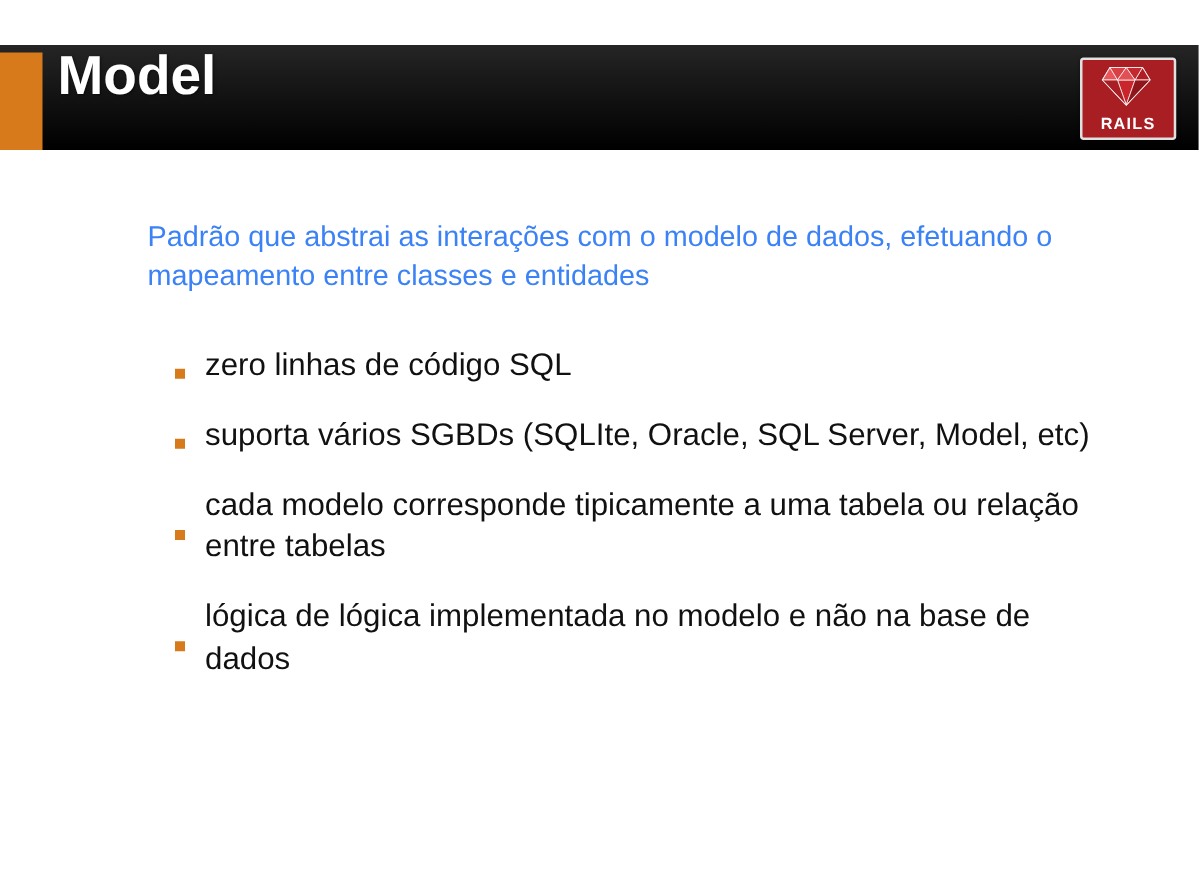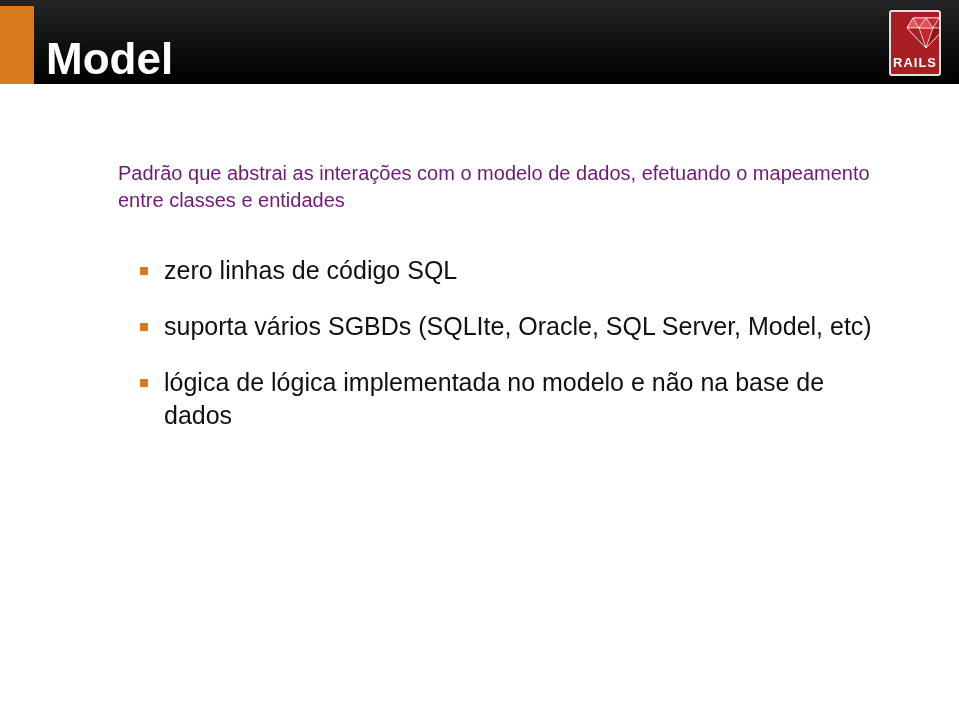--- a/index.html
+++ b/index.html
@@ -8,21 +8,22 @@
     background: #ffffff;
     font-family: Arial, Helvetica, sans-serif;
     position: relative;
   }
   .header {
     width: 100%;
     height: 84px;
     background: linear-gradient(to bottom, #252525 0%, #121212 50%, #000000 100%);
     position: relative;
     display: flex;
-    align-items: flex-end;
+    align-items: flex-start;
+    margin-top: 36px;
   }
   .orange-block {
     width: 34px;
     height: 78px;
     margin-top: 6px;
     background: #d67a1c;
     position: absolute;
     left: 0;
     top: 0;
   }
@@ -30,21 +31,21 @@
     color: #ffffff;
     font-size: 44px;
     font-weight: bold;
     margin-left: 46px;
     text-shadow: 1px 1px 2px rgba(0,0,0,0.5);
   }
   .logo {
     position: absolute;
     right: 18px;
     top: 10px;
-    width: 52px;
+    width: 77px;
     height: 66px;
     background: #a81e23;
     border: 2px solid #e0e0e0;
     border-radius: 3px;
     box-shadow: 0 1px 3px rgba(0,0,0,0.4);
     overflow: hidden;
   }
   .logo-ruby {
     position: absolute;
     top: 4px;
@@ -78,31 +79,31 @@
     background: #d67a1c;
     margin-top: 18px;
     margin-right: 18px;
     flex-shrink: 0;
   }
   .bullet-l1 .txt {
     font-size: 34px;
     color: #111;
   }
   .desc {
-    font-size: 20px;
-    color: #701a75;
+    font-size: 23px;
+    color: #3b82f6;
     margin-left: 28px;
-    margin-top: 26px;
+    margin-top: 4px;
     margin-bottom: 40px;
     line-height: 1.35;
     max-width: 780px;
   }
   .bullet-l2 {
     display: flex;
-    align-items: flex-start;
+    align-items: center;
     margin-left: 50px;
     margin-bottom: 22px;
   }
   .bullet-l2 .sq {
     width: 8px;
     height: 8px;
     background: #d67a1c;
     margin-top: 13px;
     margin-right: 16px;
     flex-shrink: 0;
@@ -144,16 +145,20 @@
   <div class="bullet-l2">
     <div class="sq"></div>
     <div class="txt">zero linhas de código SQL</div>
   </div>
   <div class="bullet-l2">
     <div class="sq"></div>
     <div class="txt">suporta vários SGBDs (SQLIte, Oracle, SQL Server, Model, etc)</div>
   </div>
   <div class="bullet-l2">
     <div class="sq"></div>
+    <div class="txt">cada modelo corresponde tipicamente a uma tabela ou relação entre tabelas</div>
+  </div>
+  <div class="bullet-l2">
+    <div class="sq"></div>
     <div class="txt">lógica de lógica implementada no modelo e não na base de dados</div>
   </div>
 
 </div>
 
 </body></html>

